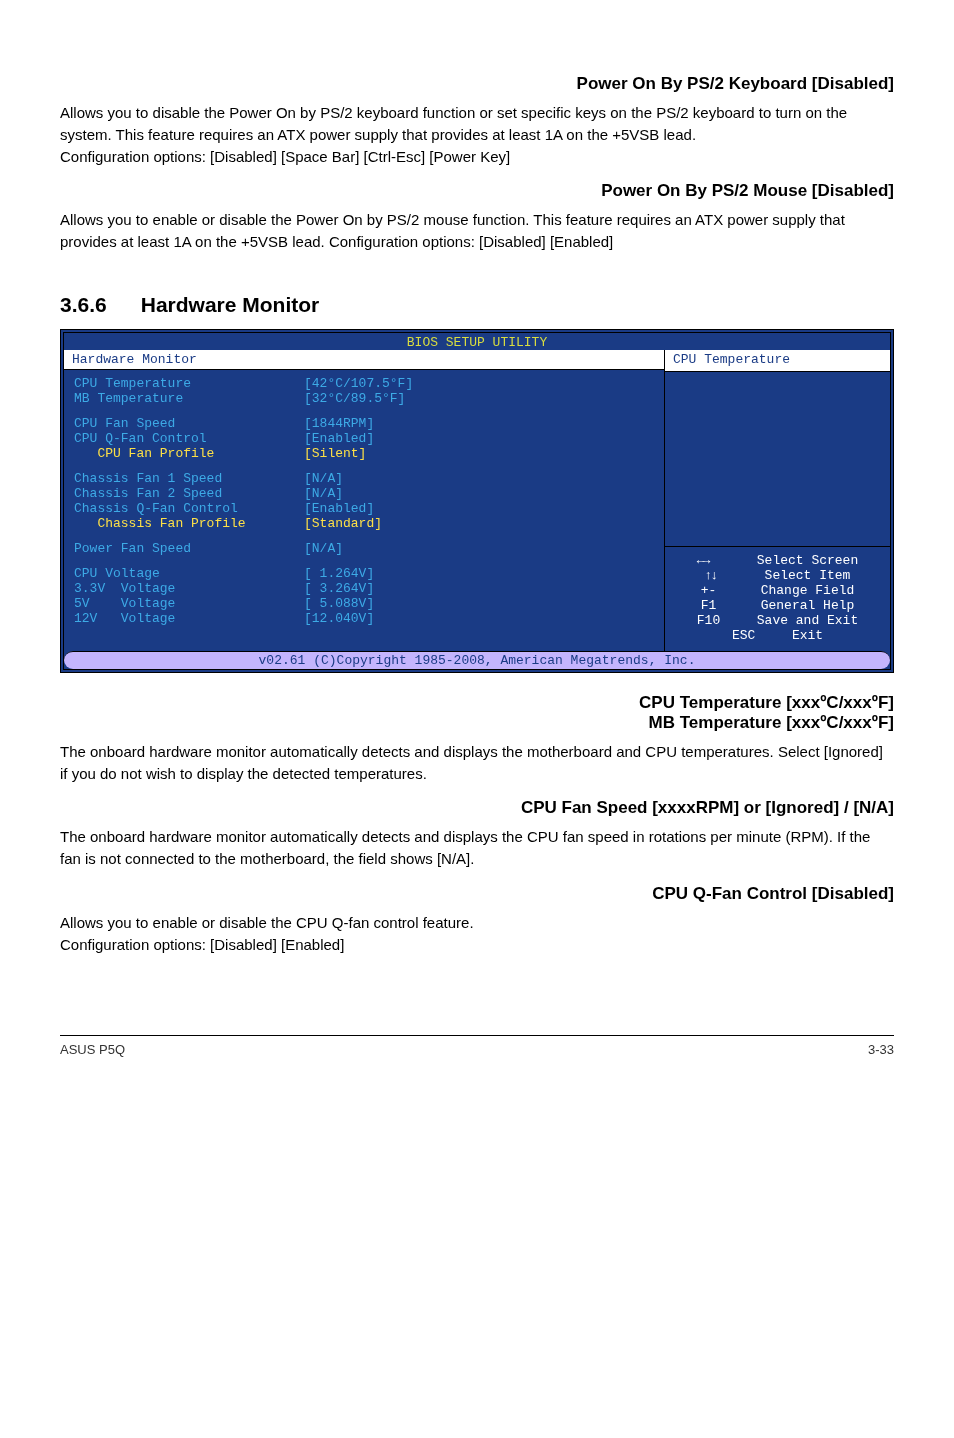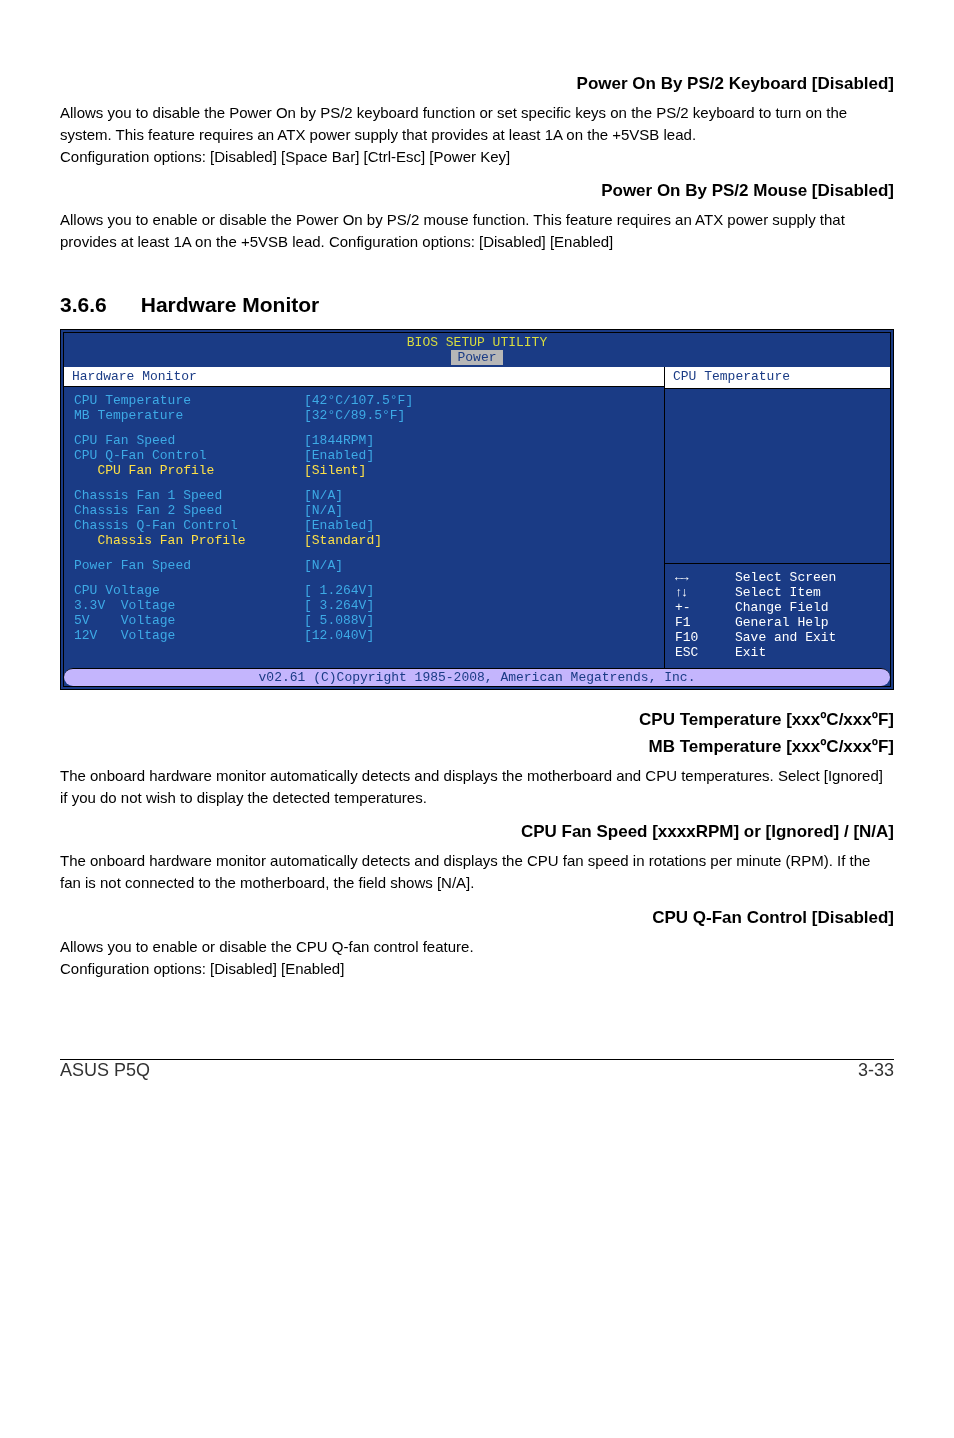--- a/index.html
+++ b/index.html
@@ -104,28 +104,29 @@
     .bios-white { color: #fde047; }
     .bios-group-gap { height: 10px; }
     .bios-bottom {
       text-align: center;
       background: #c4b5fd;
       color: #1a3b85;
       padding: 1px 0;
       border-top: 1px solid #000;
       border-radius: 9px;
     }
-    .help-row { display: flex; color: #fff; white-space: pre; }
+    .help-row { display: flex; color: #fff; white-space: pre; justify-content: center; }
     .help-key { width: 60px; }
     .footer {
       display: flex;
       justify-content: space-between;
       border-top: 1px solid #000;
       margin-top: 80px;
-      font-size: 18px;
+      padding-top: 6px;
+      font-size: 13px;
       color: #333;
       gap: 32px;
     }
     .arrow-lr::before { content: "←→"; letter-spacing: -2px; }
     .arrow-ud::before { content: "↑↓"; letter-spacing: -2px; }
   </style>
 </head>
 <body>
 
 <div class="section-heading">Power On By PS/2 Keyboard [Disabled]</div>
@@ -135,23 +136,20 @@
 <div class="section-heading">Power On By PS/2 Mouse [Disabled]</div>
 <div class="body-text">Allows you to enable or disable the Power On by PS/2 mouse function. This feature requires an ATX power supply that provides at least 1A on the +5VSB lead. Configuration options: [Disabled] [Enabled]</div>
 
 <div class="h2-row">
   <div class="h2-number">3.6.6</div>
   <div class="h2-title">Hardware Monitor</div>
 </div>
 
 <div class="bios-box">
   <div class="bios-title">BIOS SETUP UTILITY</div>
-  <div class="bios-tabs">
-    <span class="bios-tab-active">Power</span>
-  </div>
   <div class="bios-main">
     <div class="bios-left">
       <div class="bios-left-header">Hardware Monitor</div>
       <div id="bios-rows">
           <div class="bios-row"><span class="bios-label">CPU Temperature</span><span class="bios-value">[42°C/107.5°F]</span></div>
           <div class="bios-row"><span class="bios-label">MB Temperature</span><span class="bios-value">[32°C/89.5°F]</span></div>
           <div class="bios-group-gap"></div>
           <div class="bios-row"><span class="bios-label">CPU Fan Speed</span><span class="bios-value">[1844RPM]</span></div>
           <div class="bios-row"><span class="bios-label">CPU Q-Fan Control</span><span class="bios-value">[Enabled]</span></div>
           <div class="bios-row"><span class="bios-label bios-white">   CPU Fan Profile</span><span class="bios-value bios-white">[Silent]</span></div>
@@ -178,21 +176,21 @@
           <div class="help-row"><span class="help-key">+-</span><span>Change Field</span></div>
           <div class="help-row"><span class="help-key">F1</span><span>General Help</span></div>
           <div class="help-row"><span class="help-key">F10</span><span>Save and Exit</span></div>
           <div class="help-row"><span class="help-key">ESC</span><span>Exit</span></div>
         </div>
     </div>
   </div>
   <div class="bios-bottom">v02.61 (C)Copyright 1985-2008, American Megatrends, Inc.</div>
 </div>
 
-<div class="section-heading" style="margin-bottom:7px">CPU Temperature [xxxºC/xxxºF]</div>
+<div class="section-heading" style="margin-bottom:0">CPU Temperature [xxxºC/xxxºF]</div>
 <div class="section-heading" style="margin-top:0">MB Temperature [xxxºC/xxxºF]</div>
 <div class="body-text">The onboard hardware monitor automatically detects and displays the motherboard and CPU temperatures. Select [Ignored] if you do not wish to display the detected temperatures.</div>
 
 <div class="section-heading">CPU Fan Speed [xxxxRPM] or [Ignored] / [N/A]</div>
 <div class="body-text">The onboard hardware monitor automatically detects and displays the CPU fan speed in rotations per minute (RPM). If the fan is not connected to the motherboard, the field shows [N/A].</div>
 
 <div class="section-heading">CPU Q-Fan Control [Disabled]</div>
 <div class="body-text" style="white-space:pre-line">Allows you to enable or disable the CPU Q-fan control feature.
 Configuration options: [Disabled] [Enabled]</div>
 

